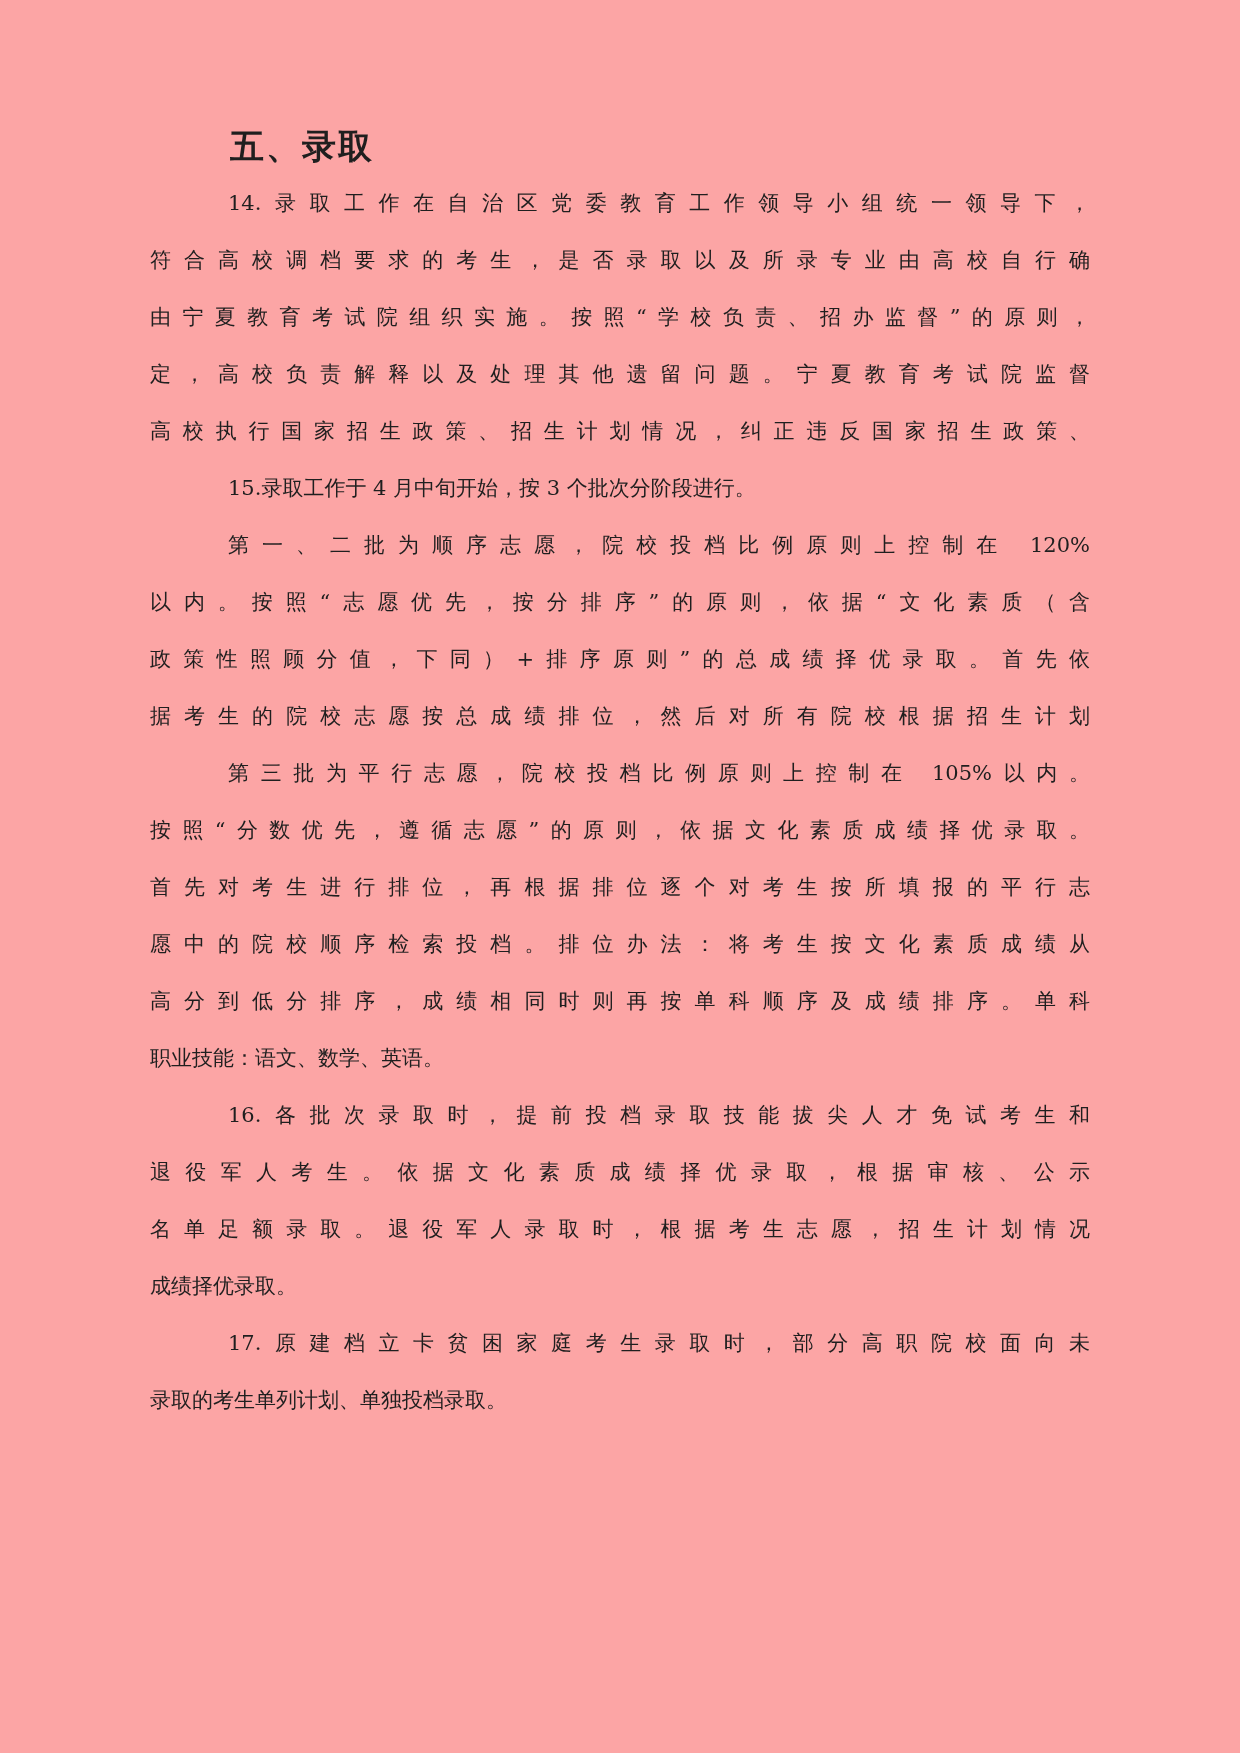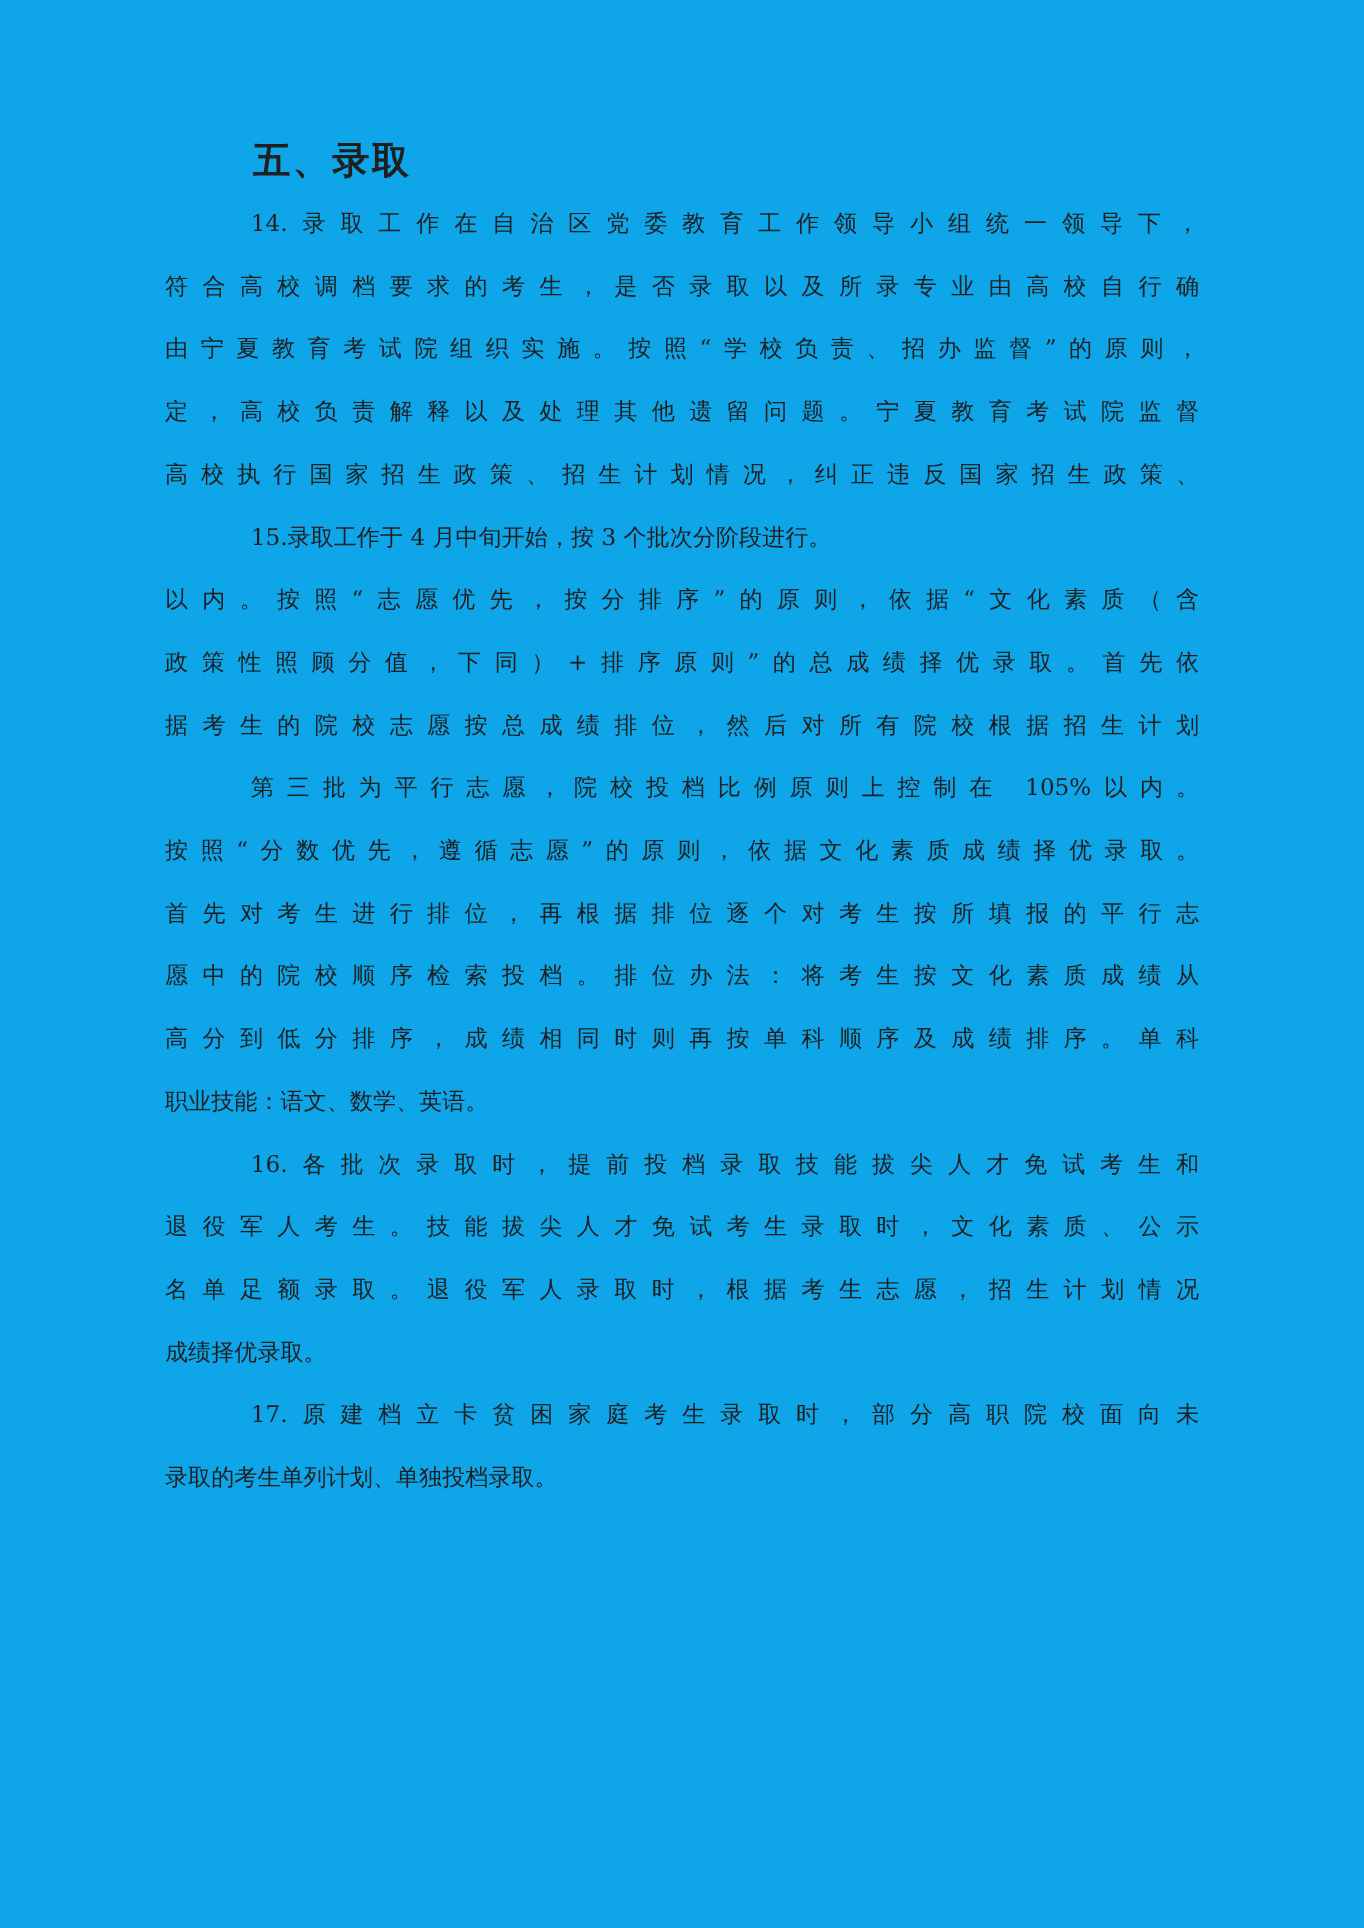--- a/index.html
+++ b/index.html
@@ -43,40 +43,41 @@
   .line.indent {
     padding-left: 78px;
   }
   .line.last {
     text-align-last: left;
   }
 </style>
 </head>
 <body>
 
-<div class="page" style="background: #0ea5e9; color: rgb(31, 31, 31);">
+<div class="page" style="background: #fca5a5; color: rgb(31, 31, 31);">
   <div class="content">
     <div class="heading">五、录取</div>
     <div>
         <div class="line indent">14.录取工作在自治区党委教育工作领导小组统一领导下，</div>
         <div class="line">符合高校调档要求的考生，是否录取以及所录专业由高校自行确</div>
         <div class="line">由宁夏教育考试院组织实施。按照“学校负责、招办监督”的原则，</div>
         <div class="line">定，高校负责解释以及处理其他遗留问题。宁夏教育考试院监督</div>
         <div class="line">高校执行国家招生政策、招生计划情况，纠正违反国家招生政策、</div>
         <div class="line indent last">15.录取工作于 4 月中旬开始，按 3 个批次分阶段进行。</div>
+        <div class="line indent">第一、二批为顺序志愿，院校投档比例原则上控制在 120%</div>
         <div class="line">以内。按照“志愿优先，按分排序”的原则，依据“文化素质（含</div>
         <div class="line">政策性照顾分值，下同）+排序原则”的总成绩择优录取。首先依</div>
         <div class="line">据考生的院校志愿按总成绩排位，然后对所有院校根据招生计划</div>
         <div class="line indent">第三批为平行志愿，院校投档比例原则上控制在 105%以内。</div>
         <div class="line">按照“分数优先，遵循志愿”的原则，依据文化素质成绩择优录取。</div>
         <div class="line">首先对考生进行排位，再根据排位逐个对考生按所填报的平行志</div>
         <div class="line">愿中的院校顺序检索投档。排位办法：将考生按文化素质成绩从</div>
         <div class="line">高分到低分排序，成绩相同时则再按单科顺序及成绩排序。单科</div>
         <div class="line last">职业技能：语文、数学、英语。</div>
         <div class="line indent">16.各批次录取时，提前投档录取技能拔尖人才免试考生和</div>
-        <div class="line">退役军人考生。技能拔尖人才免试考生录取时，文化素质、公示</div>
+        <div class="line">退役军人考生。依据文化素质成绩择优录取，根据审核、公示</div>
         <div class="line">名单足额录取。退役军人录取时，根据考生志愿，招生计划情况</div>
         <div class="line last">成绩择优录取。</div>
         <div class="line indent">17.原建档立卡贫困家庭考生录取时，部分高职院校面向未</div>
         <div class="line last">录取的考生单列计划、单独投档录取。</div>
       </div>
   </div>
 </div>
 
 </body></html>

